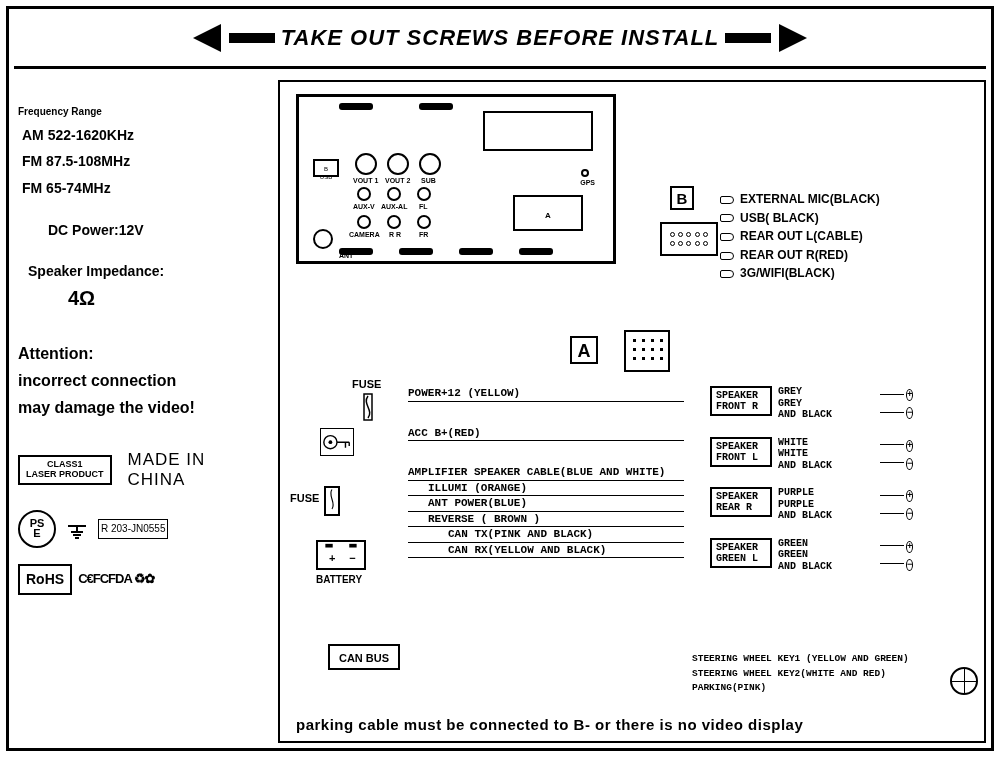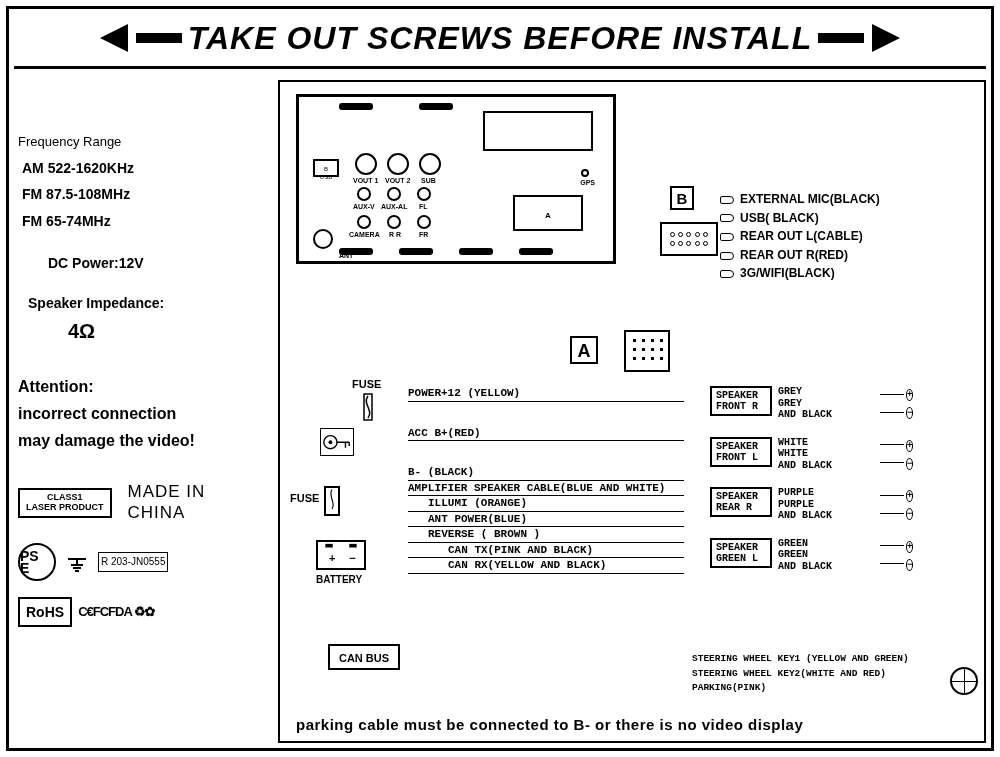--- a/index.html
+++ b/index.html
@@ -17,21 +17,21 @@
     border: 3px solid #000;
   }
   .header-banner {
     position: absolute;
     top: 14px; left: 14px; right: 14px;
     height: 48px;
     display: flex;
     align-items: center;
     justify-content: center;
     font-weight: 900;
-    font-size: 32px;
+    font-size: 22px;
     letter-spacing: 1px;
   }
   .arrow-left, .arrow-right {
     width: 0; height: 0;
     border-top: 14px solid transparent;
     border-bottom: 14px solid transparent;
   }
   .arrow-left { border-right: 28px solid #000; margin-right: 8px;}
   .arrow-right { border-left: 28px solid #000; margin-left: 8px;}
   .arrow-bar { width: 46px; height: 10px; background:#000; }
@@ -39,41 +39,41 @@
   .divider {
     position:absolute; left:14px; right:14px; top:66px; height:3px; background:#000;
   }
   
   .left-panel {
     position:absolute;
     top: 80px; left: 18px; width: 250px;
     font-size: 14px;
     line-height: 1.6;
   }
-  .freq-title { font-weight:400; font-size:13px; margin-top:52px; }
+  .freq-title { font-weight:700; font-size:10px; margin-top:24px; }
   .spec-line { font-weight:600; margin-top:4px; padding-left:4px; }
   .dc { margin-top:20px; font-weight:700; padding-left:30px;}
   .gc { font-weight:700; padding-left:30px;}
   .si-title { margin-top:18px; font-weight:700; padding-left:10px;}
   .si-val { font-weight:700; font-size:20px; padding-left:50px;}
   .attn { margin-top:26px; font-weight:700; font-size:16px; line-height:1.7;}
   .cert-row1 {
     margin-top:28px; display:flex; align-items:center; gap:16px;
   }
   .class1 {
     border:2px solid #000; padding:3px 6px; font-size:9px; font-weight:700; text-align:center; line-height:1.1;
   }
   .made-in { font-weight:400; font-size:17px; letter-spacing:1px; line-height:1.2;}
   .cert-row2 {
     margin-top:20px; display:flex; align-items:center; gap:10px; font-size:18px;
   }
   .pse {
     border:2px solid #000; border-radius:50%; width:38px; height:38px;
-    display:flex; flex-direction:column; justify-content:center;
-    font-size:14px; font-weight:700; line-height:0.9;
+    display:flex; flex-direction:column; align-items:center; justify-content:center;
+    font-size:11px; font-weight:700; line-height:0.9;
   }
   .jn { font-size:10px; border:1px solid #000; padding:1px 2px;}
   .cert-row3 {
     margin-top:16px; display:flex; align-items:center; gap:6px;
   }
   .rohs { border:2px solid #000; padding:2px 6px; font-weight:700; font-size:14px;}
   .ce-etc { font-weight:700; font-size:13px; letter-spacing:-1px;}
 
   
   .diagram-box {
@@ -373,21 +373,20 @@
       </svg>
   </div>
   <div class="battery-label">BATTERY</div>
   <div class="canbus-box">CAN BUS</div>
 
   <div class="wire-labels">
     <div class="wl">POWER+12 (YELLOW)</div>
     <div style="height:24px"></div>
     <div class="wl">ACC B+(RED)</div>
     <div style="height:24px"></div>
-    <div class="wl">B- (BLACK)</div>
     <div class="wl">AMPLIFIER SPEAKER CABLE(BLUE AND WHITE)</div>
     <div class="wl indent1">ILLUMI (ORANGE)</div>
     <div class="wl indent1">ANT POWER(BLUE)</div>
     <div class="wl indent1">REVERSE ( BROWN )</div>
     <div class="wl indent2">CAN TX(PINK AND BLACK)</div>
     <div class="wl indent2">CAN RX(YELLOW AND BLACK)</div>
   </div>
 
   <div class="spk-col">
     <div class="spk-row">

